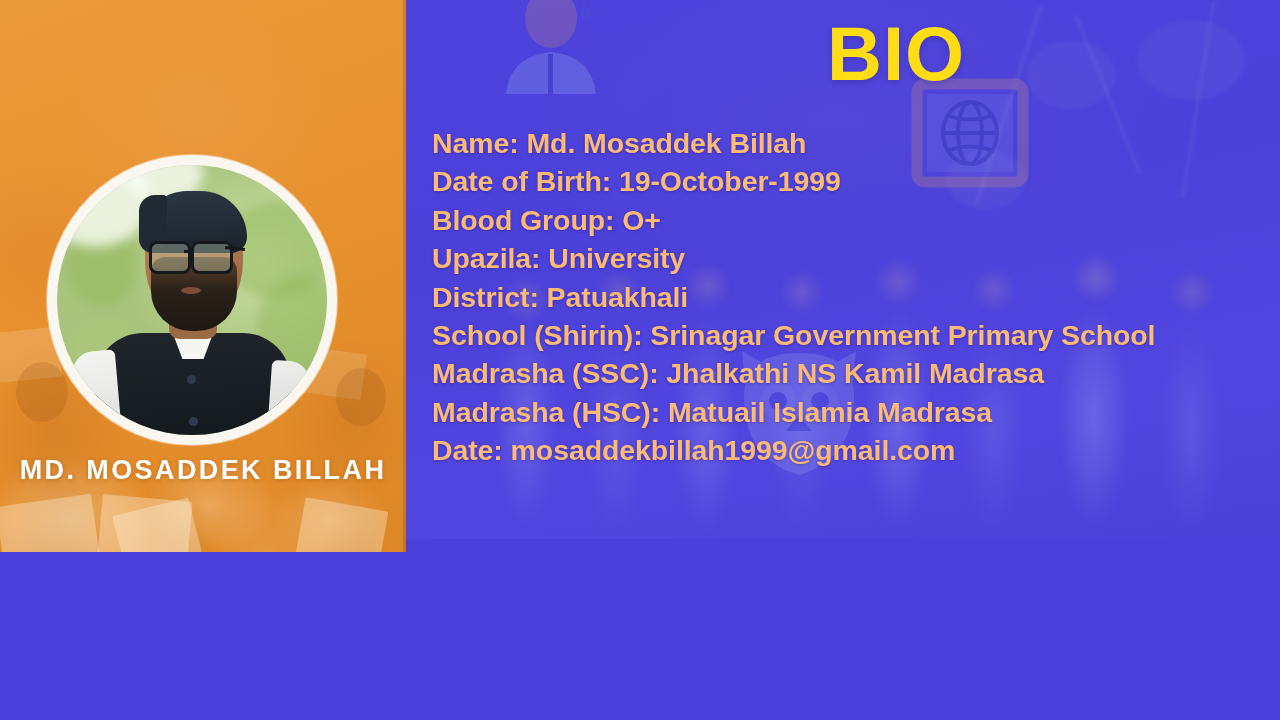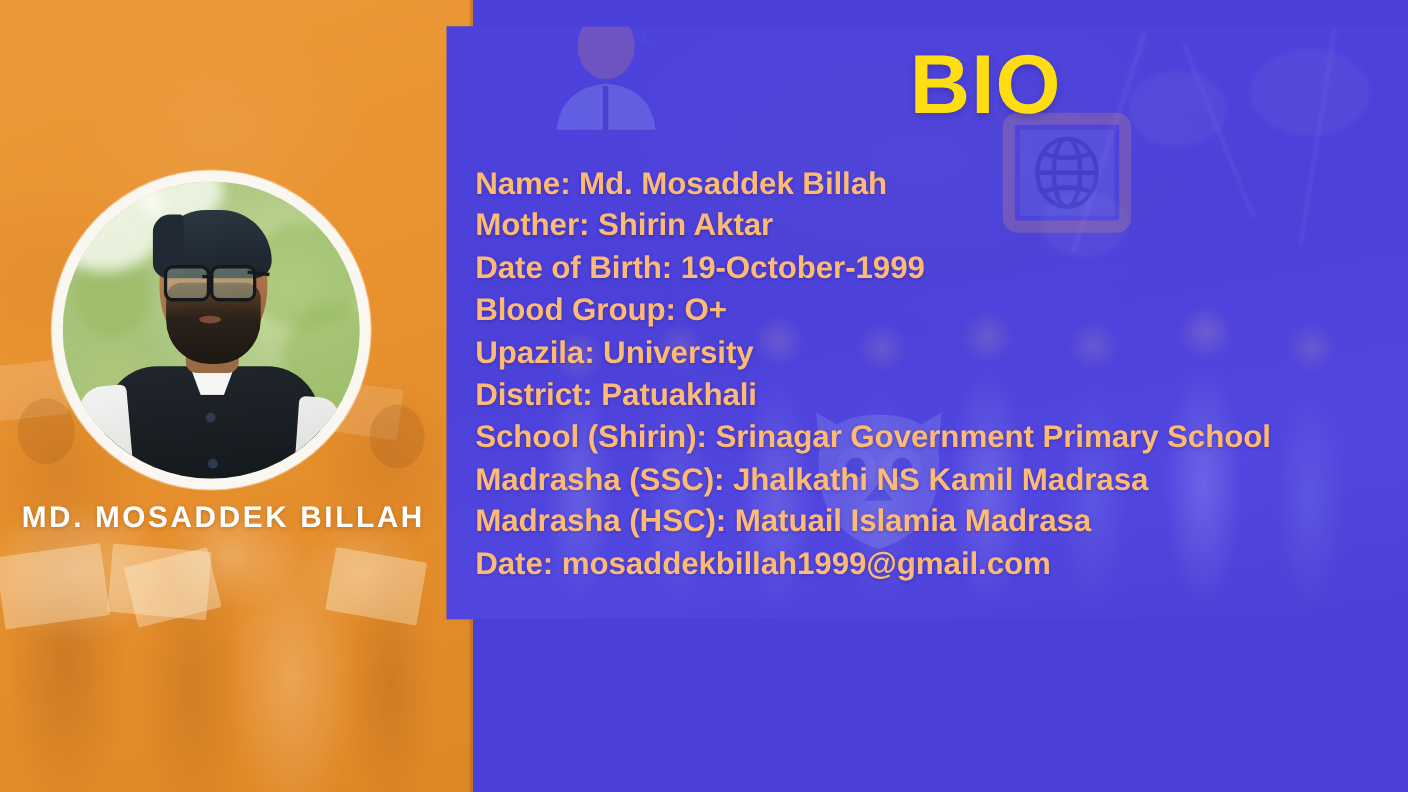--- a/index.html
+++ b/index.html
@@ -13,24 +13,23 @@
     height: 720px;
     overflow: hidden;
     font-family: "Liberation Sans", sans-serif;
     background: #4A3FD8;
   }
 
   
   #left-panel {
     position: absolute;
     left: 0; top: 0;
-    width: 406px; height: 720px;
+    width: 406px; height: 552px;
     background: #E8912F;
     overflow: hidden;
-    padding-left: 24px;
   }
   
   .lp-photo {
     position: absolute;
     left: 0; top: 0; right: 0; bottom: 0;
     background:
       radial-gradient(ellipse 80px 200px at 60px 600px, rgba(120,60,10,0.22), rgba(0,0,0,0) 70%),
       radial-gradient(ellipse 70px 210px at 175px 620px, rgba(120,60,10,0.16), rgba(0,0,0,0) 70%),
       radial-gradient(ellipse 85px 200px at 265px 615px, rgba(255,225,180,0.30), rgba(0,0,0,0) 70%),
       radial-gradient(ellipse 60px 190px at 355px 620px, rgba(120,60,10,0.18), rgba(0,0,0,0) 70%),
@@ -213,21 +212,20 @@
     white-space: nowrap;
   }
 
   
   #right-panel {
     position: absolute;
     left: 406px; top: 0;
     width: 874px; height: 539px;
     overflow: hidden;
     background: #4A3FD8;
-    margin-top: 24px;
   }
   
   .rp-photo {
     position: absolute;
     left: 0; top: 0; right: 0; bottom: 0;
     background:
       radial-gradient(ellipse 46px 150px at 120px 420px, rgba(190,200,255,0.20), rgba(0,0,0,0) 70%),
       radial-gradient(ellipse 44px 150px at 210px 430px, rgba(150,165,245,0.16), rgba(0,0,0,0) 70%),
       radial-gradient(ellipse 48px 155px at 300px 425px, rgba(195,205,255,0.18), rgba(0,0,0,0) 70%),
       radial-gradient(ellipse 46px 150px at 395px 430px, rgba(150,165,245,0.15), rgba(0,0,0,0) 70%),
@@ -416,21 +414,20 @@
           <path d="M36 48 L56 48 L46 68 Z" fill="#D98A62"></path>
           <rect x="36" y="-18" width="20" height="12" fill="#C97B55"></rect>
         </g>
       </svg>
     </div>
 
     <div id="bio-title">BIO</div>
 
     <div id="bio-list">
       <div class="bio-line">Name: Md. Mosaddek Billah</div>
-      <div class="bio-line">Mother: Shirin Aktar</div>
       <div class="bio-line">Date of Birth: 19-October-1999</div>
       <div class="bio-line">Blood Group: O+</div>
       <div class="bio-line">Upazila: University</div>
       <div class="bio-line">District: Patuakhali</div>
       <div class="bio-line">School (Shirin): Srinagar Government Primary School</div>
       <div class="bio-line">Madrasha (SSC): Jhalkathi NS Kamil Madrasa</div>
       <div class="bio-line">Madrasha (HSC): Matuail Islamia Madrasa</div>
       <div class="bio-line">Date: mosaddekbillah1999@gmail.com</div>
     </div>
   </div>

